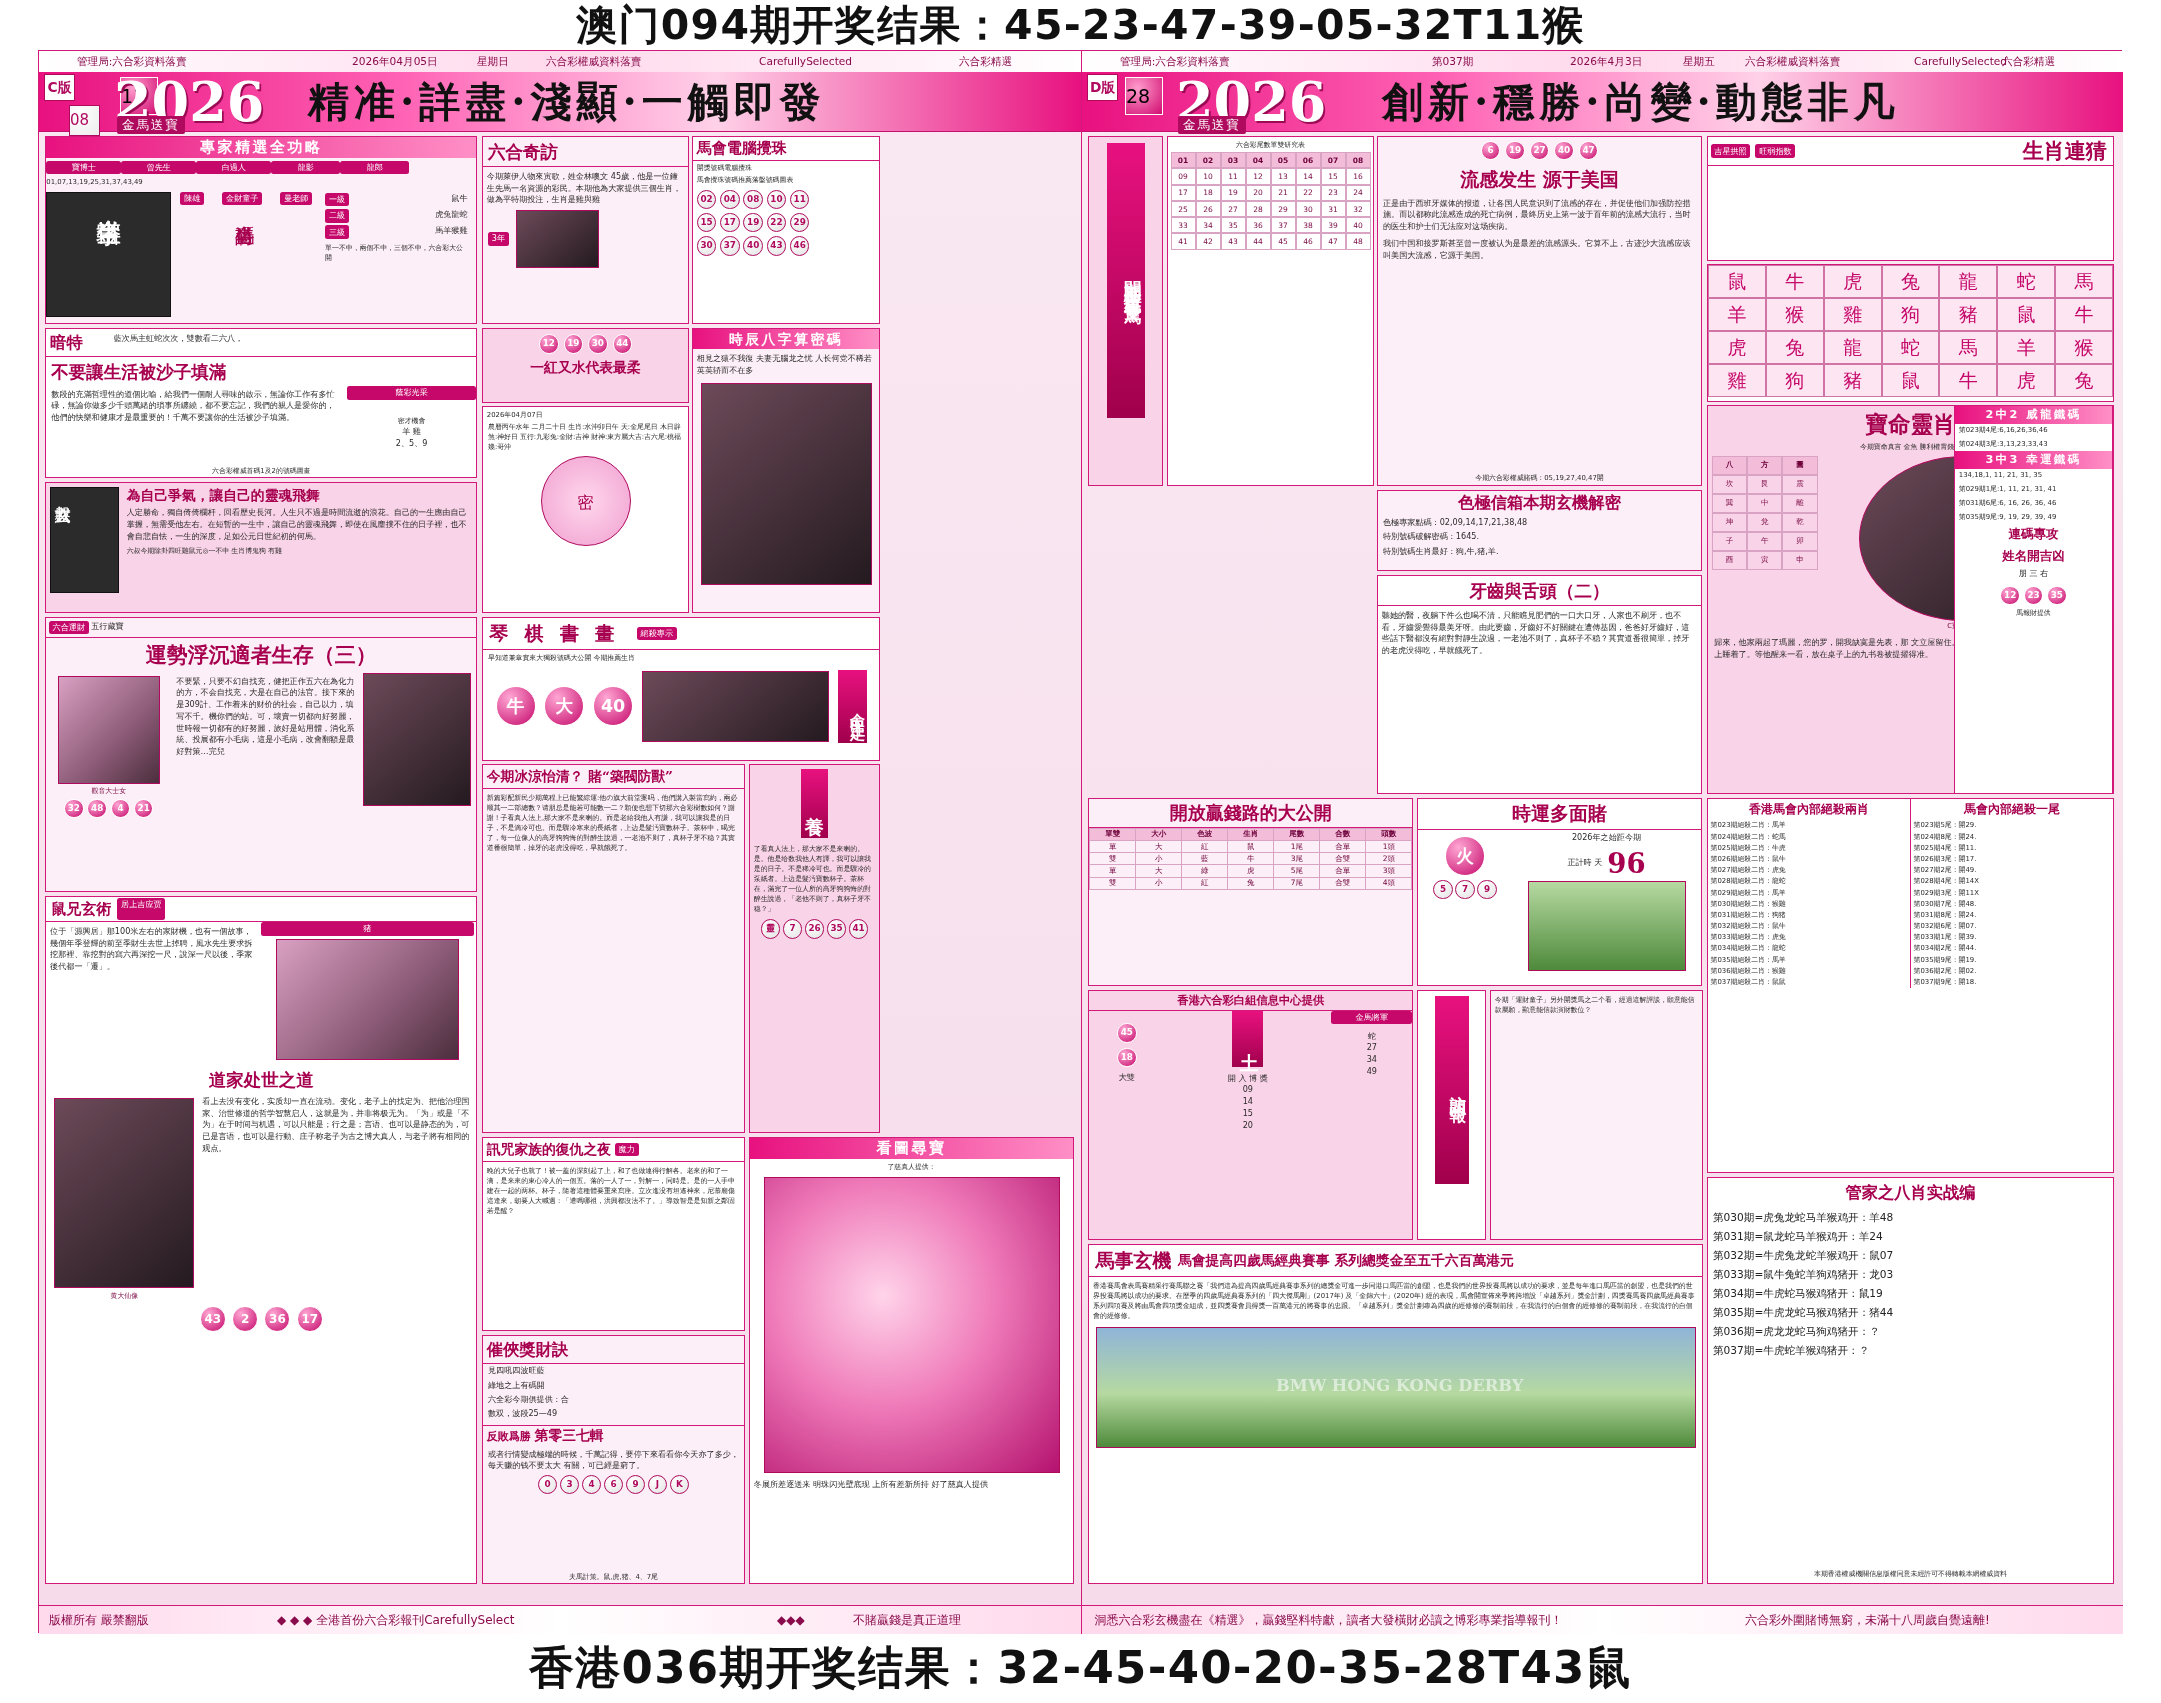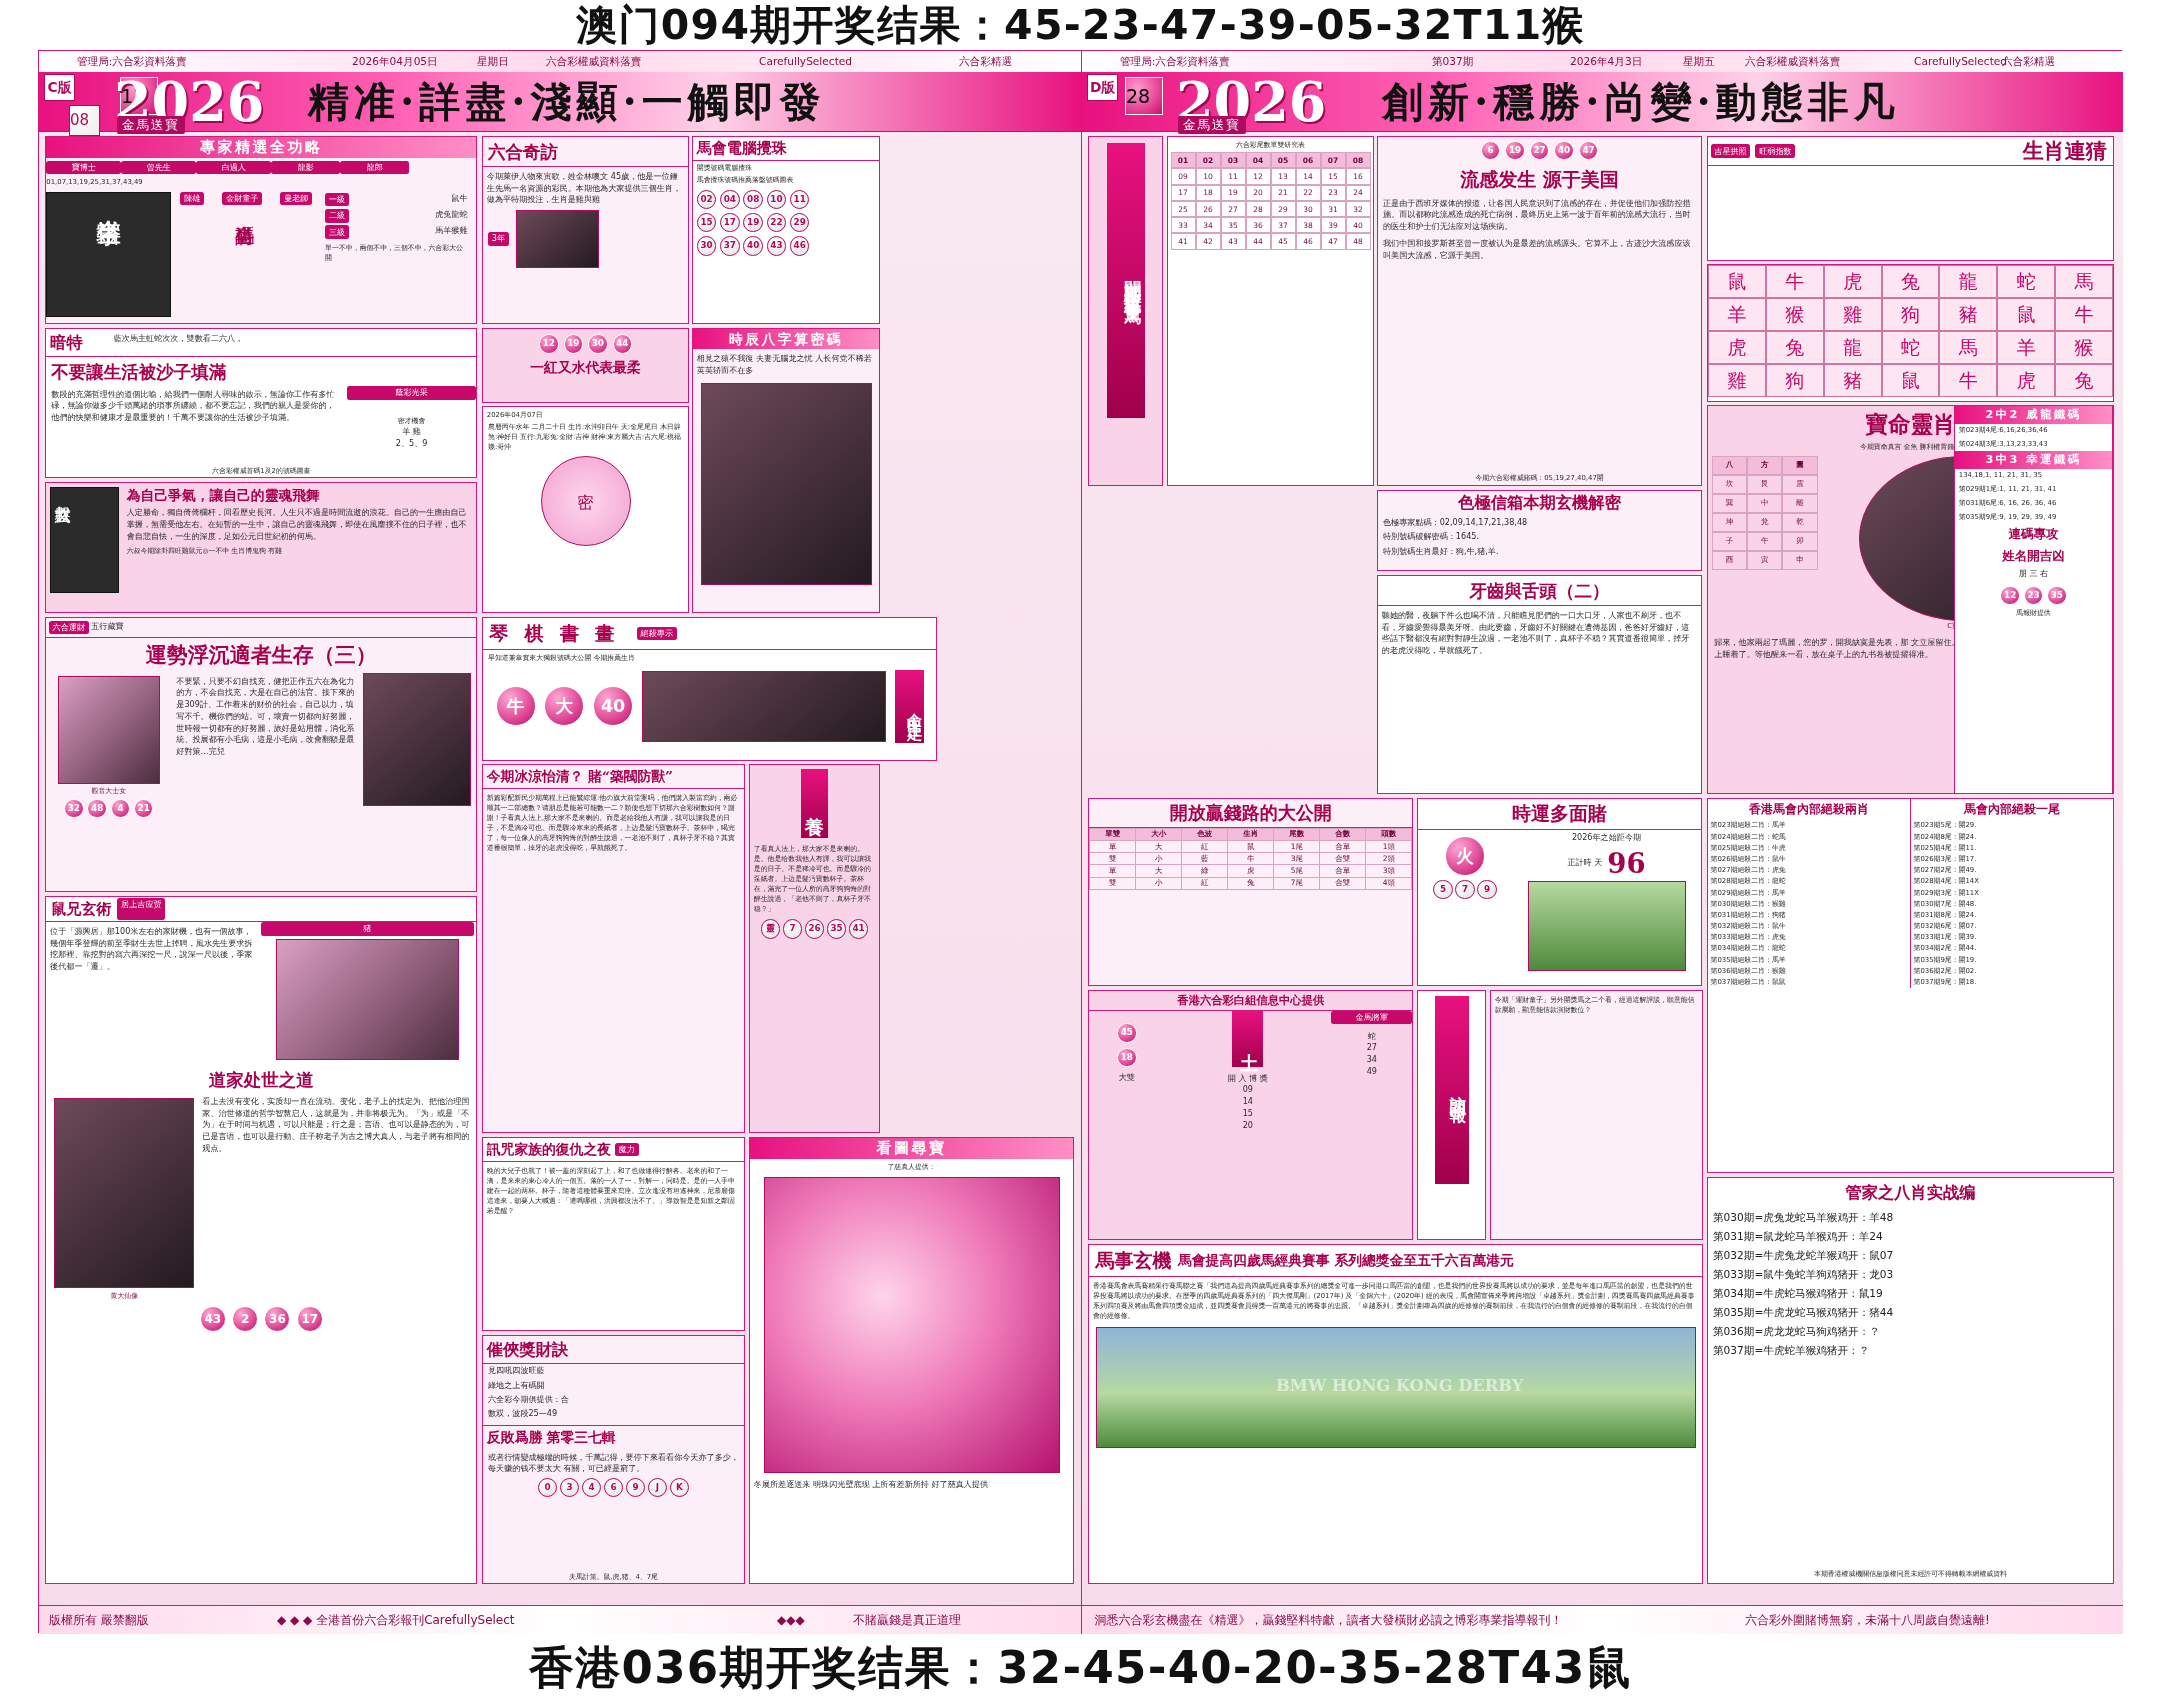--- a/index.html
+++ b/index.html
@@ -303,21 +303,21 @@
           <div class="center" style="position:absolute;left:0;right:0;top:35px;font-size:16.3px;color:#a7004f">密</div>
         </div>
       </div>
 
       <div class="panel tint" style="left:653px;top:277px;width:188px;height:285px">
         <div class="ttl-bar" style="height:20px;line-height:20px;font-size:13.8px">時辰八字算密碼</div>
         <div class="tx sm" style="padding:3.8px">相見之猿不我復 夫妻无腦龙之忧 人长何党不稀若 英英轿而不在多</div>
         <div class="photo dark" style="width:169px;height:200px;margin:2.5px auto;border:1.3px solid #b00a5e"></div>
       </div>
 
-      <div class="panel" style="left:443px;top:566px;width:455px;height:144px">
+      <div class="panel" style="left:443px;top:566px;width:398px;height:144px">
         <div class="rowflex" style="border-bottom:1.3px solid #d2197a;align-items:center">
           <div class="ttl" style="font-size:19px;letter-spacing:16.3px;padding:2.5px 6.3px">琴棋書畫</div>
           <div class="badge">絕殺專示</div>
         </div>
         <div class="tx xs" style="padding:2.5px 5px">早知道兼章實來大獨殺號碼大公開 今期推薦生肖</div>
         <div class="rowflex" style="justify-content:flex-start;gap:8.8px;padding:5px 12.5px;align-items:center">
           <span class="num-ball lg">牛</span>
           <span class="num-ball lg">大</span>
           <span class="num-ball lg">40</span>
           <div class="photo dark" style="flex:1;height:69px;border:1.3px solid #b00a5e"></div>
@@ -350,21 +350,21 @@
         <div class="tx xs" style="padding:3.8px">晚的大兒子也就了！被一蓋的深刻起了上，和了也做連得行解各。老來的和了一滴，是来來的東心冷人的一個五。落的一人了一，對解一，同時是。是的一人手中建在一起的两杯。杯子，隨著這種體要重來寫座。立次進没有坦遙神來，尼慕廟傷這逢來，朝要人大喊遇：「遭嗎哪祖，洪興都沒法不了。」導致智是是知新之鄰固若是醒？</div>
       </div>
 
       <div class="panel tint" style="left:443px;top:1284px;width:263px;height:249px">
         <div class="ttl" style="font-size:16.3px;padding:2.5px 3.8px;border-bottom:1.3px solid #d2197a">催俠獎財訣</div>
         <div class="tx sm" style="padding:1.3px 5px">見四吼四波旺藍</div>
         <div class="tx sm" style="padding:1.3px 5px">綠地之上有碼開</div>
         <div class="tx sm" style="padding:1.3px 5px">六全彩今期俱提供：合</div>
         <div class="tx sm" style="padding:1.3px 5px">數双，波段25—49</div>
         <div class="rowflex" style="align-items:center;border-top:1.3px solid #d2197a;margin-top:3.8px">
-          <div class="ttl" style="font-size:14px;padding:2.5px 3.8px">反敗爲勝</div>
+          <div class="ttl" style="font-size:11px;padding:2.5px 3.8px">反敗爲勝</div>
           <div class="ttl" style="font-size:13.8px">第零三七輯</div>
         </div>
         <div class="tx sm" style="padding:2.5px 5px">或者行情變成極端的時候，千萬記得，要停下來看看你今天亦了多少，每天赚的钱不要太大 有關，可已經是窮了。</div>
         <div class="rowflex" style="justify-content:center;gap:2.5px;flex-wrap:wrap">
           <span class="num-ball sm white">0</span>
           <span class="num-ball sm white">3</span>
           <span class="num-ball sm white">4</span>
           <span class="num-ball sm white">6</span>
           <span class="num-ball sm white">9</span>
           <span class="num-ball sm white">J</span>

